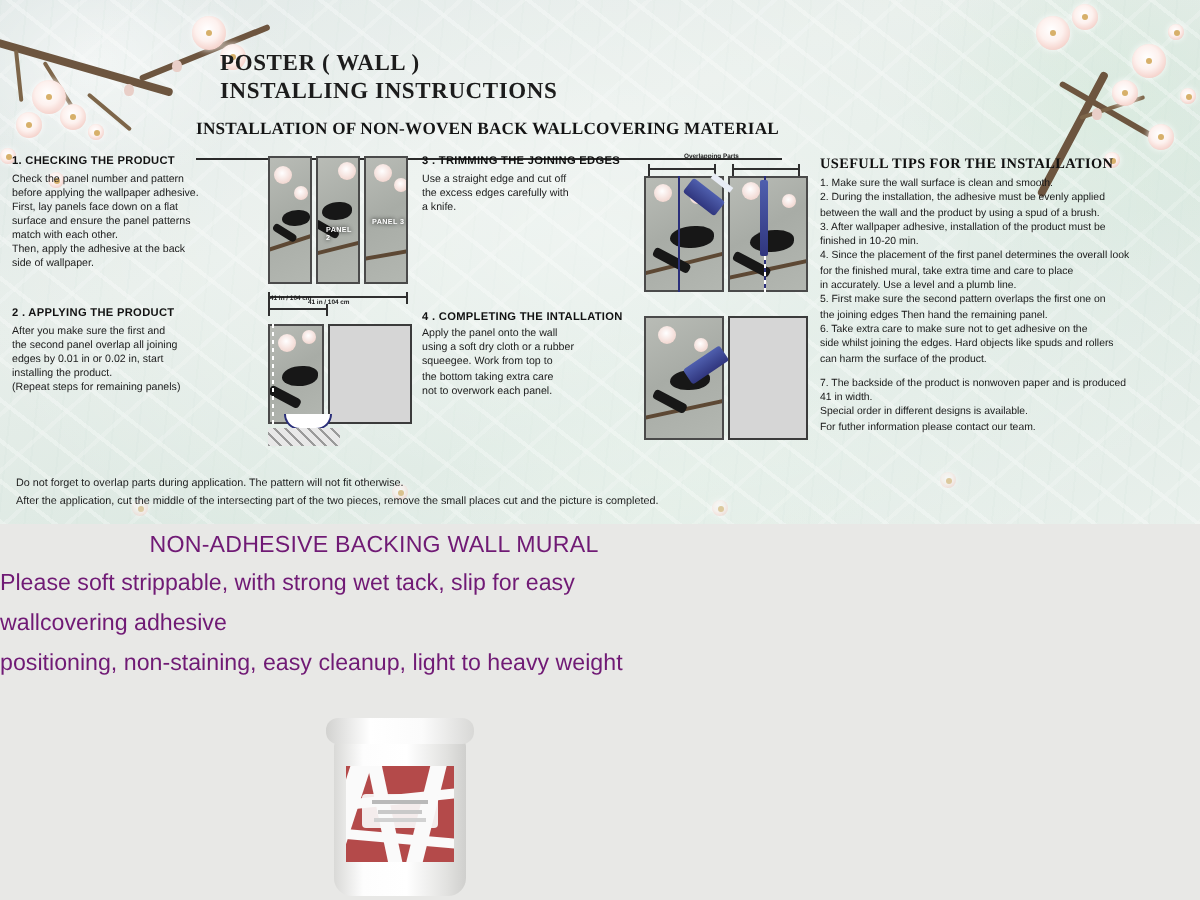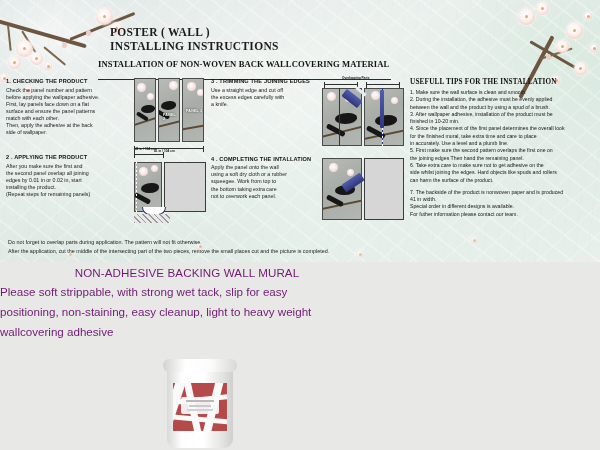--- a/index.html
+++ b/index.html
@@ -323,22 +323,22 @@
       <div>After the application, cut the middle of the intersecting part of the two pieces, remove the small places cut and the picture is completed.</div>
     </div>
   </div>
 
   <div class="bottom">
 
     <div class="ad-copy">
       <div class="ad-head">NON-ADHESIVE BACKING WALL MURAL</div>
       <div class="ad-text">
         <div>Please soft strippable, with strong wet tack, slip for easy</div>
+        <div>wallcovering adhesive</div>
         <div>positioning, non-staining, easy cleanup, light to heavy weight</div>
-        <div>wallcovering adhesive</div>
       </div>
     </div>
 
     <div class="bucket">
       <div class="bk-body"></div>
       <div class="bk-label">
         <div class="crack" style="left:-6px;top:-4px;width:10px;height:60px;transform:rotate(18deg);"></div>
         <div class="crack" style="left:16px;top:-8px;width:7px;height:64px;transform:rotate(-12deg);"></div>
         <div class="crack" style="left:36px;top:-6px;width:8px;height:62px;transform:rotate(14deg);"></div>
         <div class="crack" style="left:-4px;top:14px;width:64px;height:5px;transform:rotate(-6deg);"></div>

